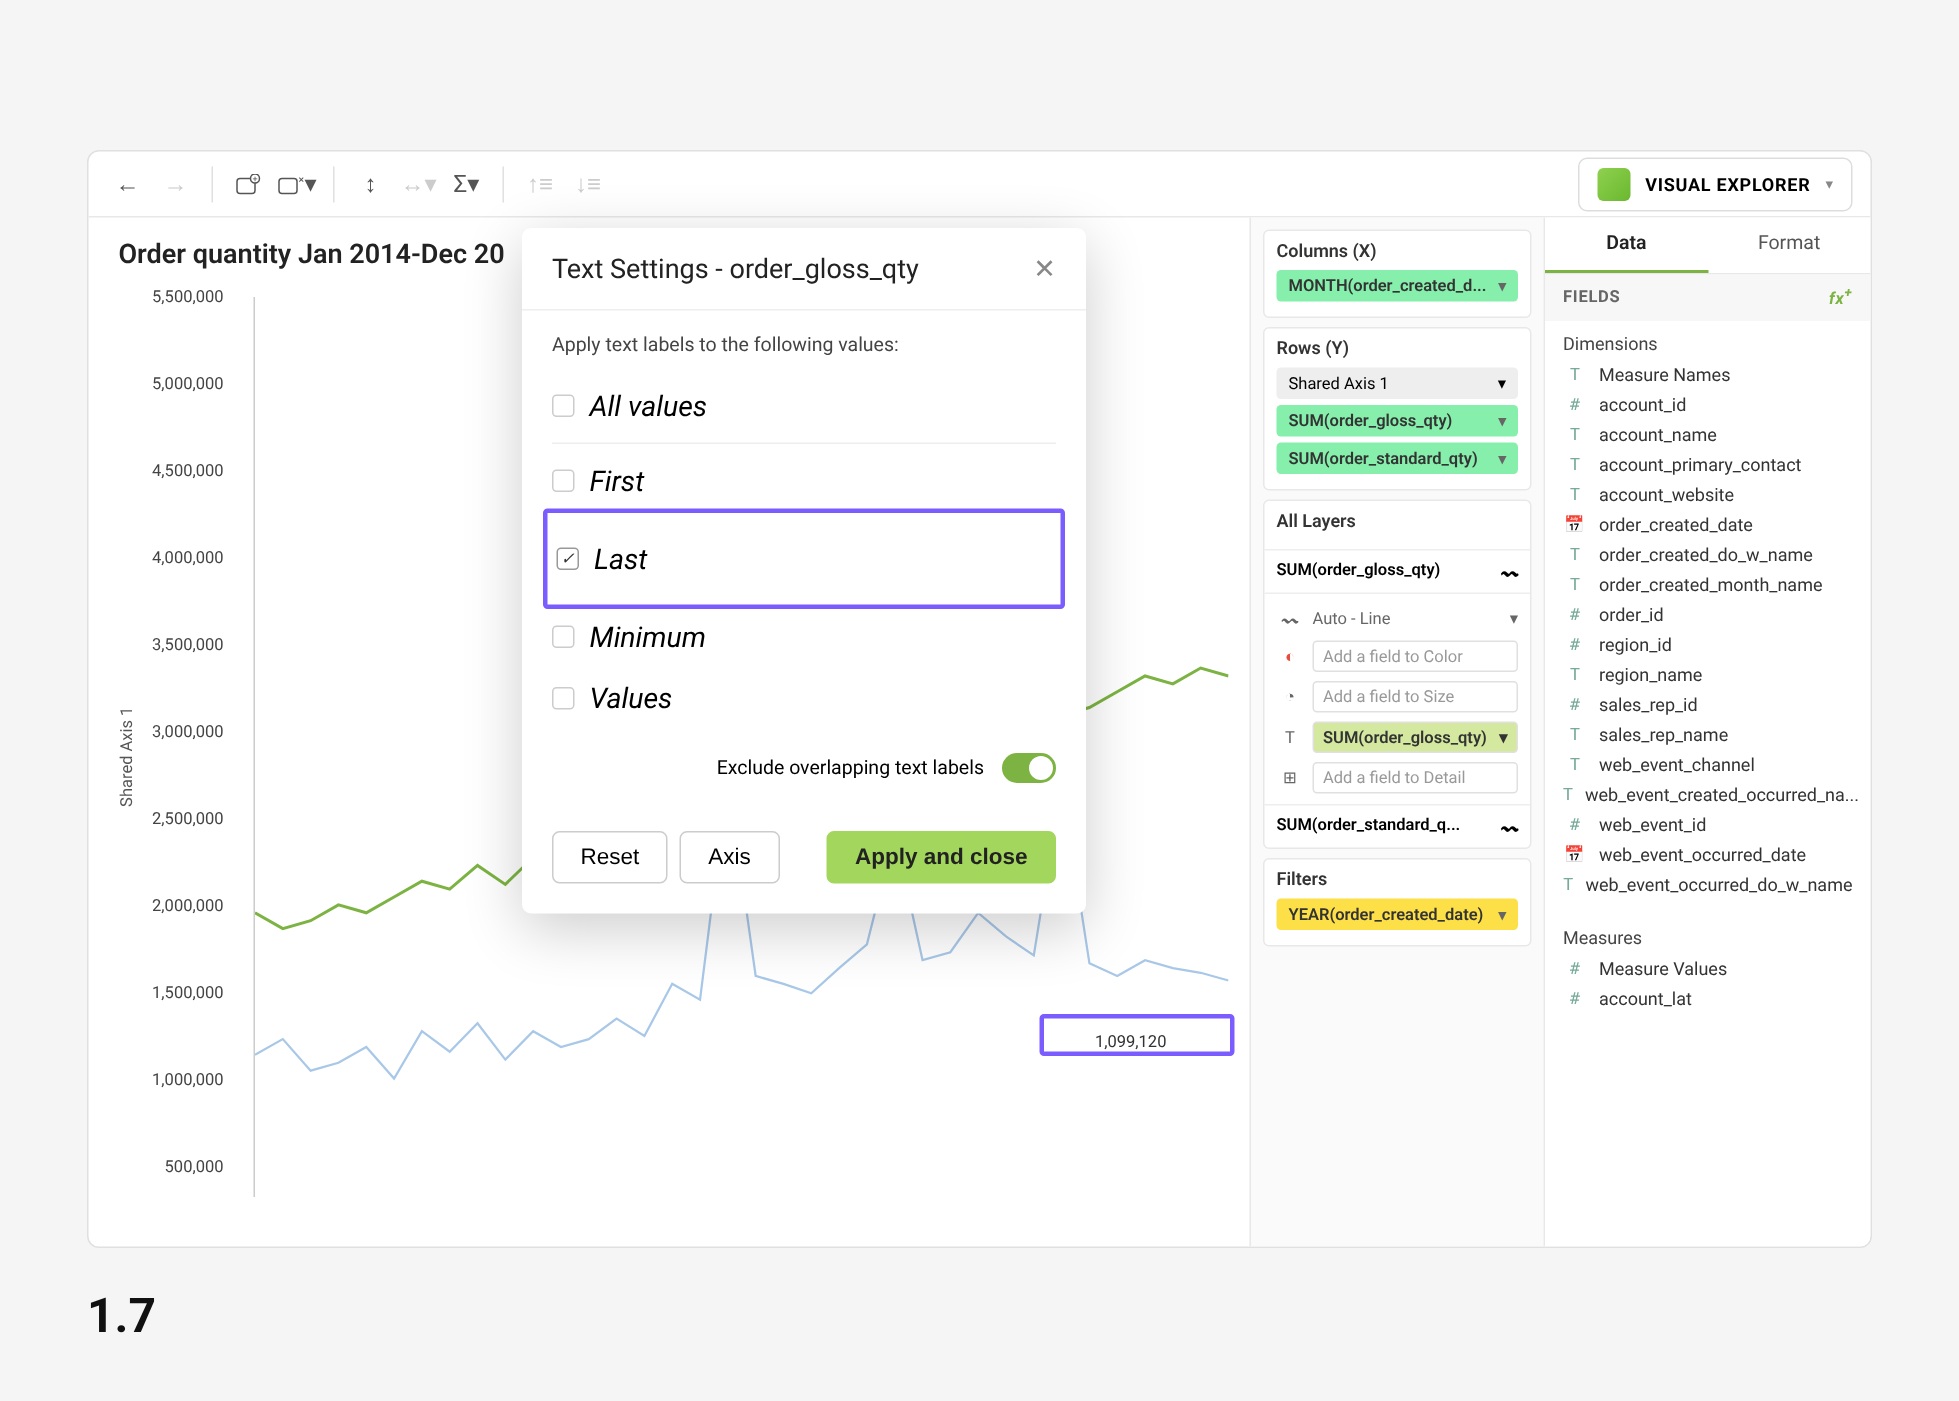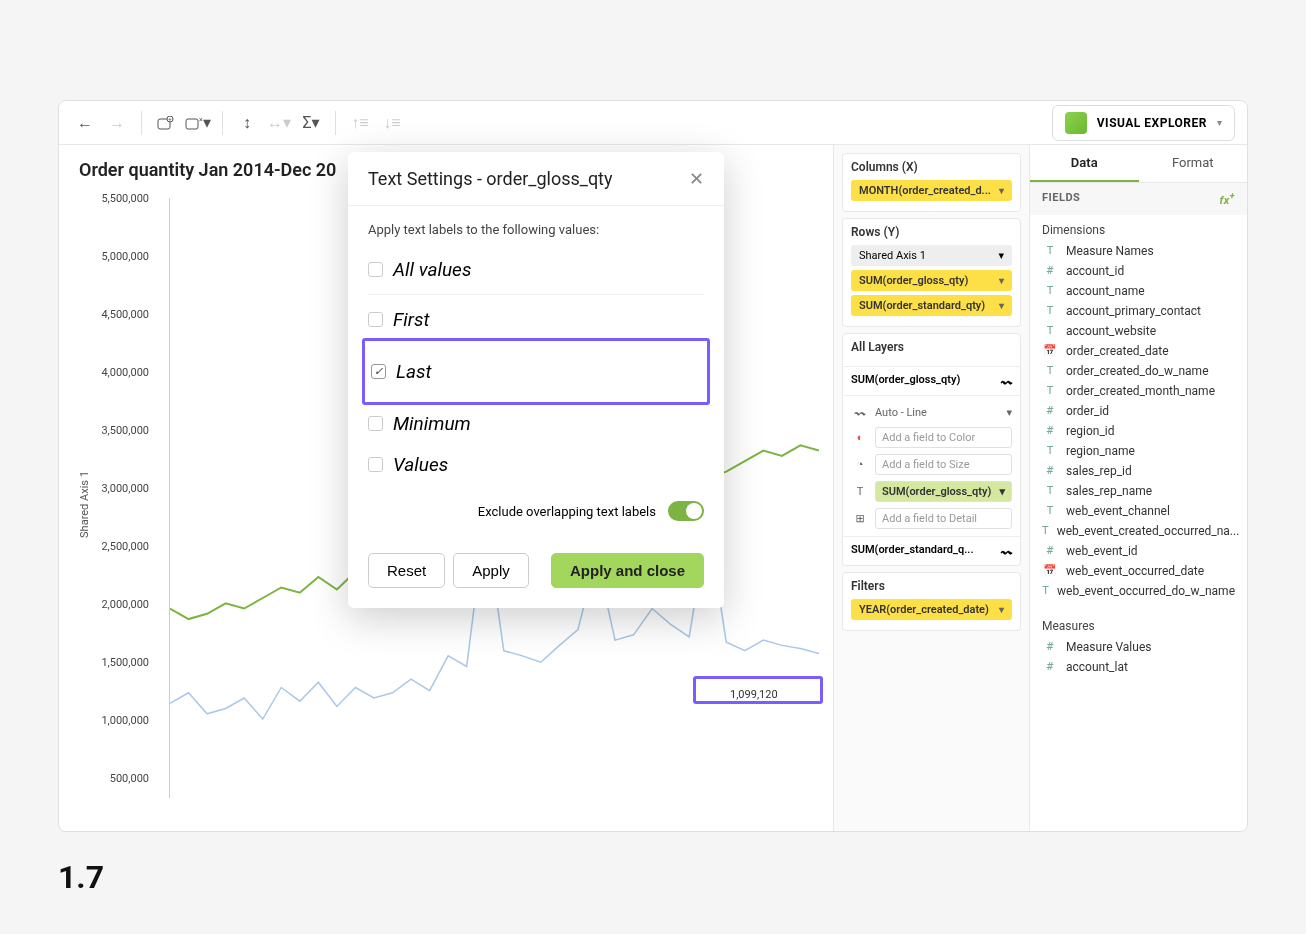--- a/index.html
+++ b/index.html
@@ -18,21 +18,21 @@
 .y-ticks { position: absolute; left: 0; top: 0; width: 80px; height: 600px; }
 .y-tick { position: absolute; right: 10px; font-size: 11px; color: #444; transform: translateY(-50%); }
 .y-axis-label { position: absolute; left: -28px; top: 50%; transform: rotate(-90deg); font-size: 11px; color: #555; transform-origin: center; }
 .plot { position: absolute; left: 90px; top: 10px; width: 650px; height: 600px; border-left: 1px solid #ccc; }
 svg.lines { position: absolute; left: 0; top: 0; width: 100%; height: 100%; }
 .data-label { position: absolute; font-size: 11px; color: #333; }
 .highlight-box { position: absolute; border: 3px solid #7b5cff; border-radius: 3px; }
 .right-panel { width: 196px; border-left: 1px solid #e8e8e8; background: #fafafa; padding: 8px; display: flex; flex-direction: column; gap: 6px; font-size: 12px; overflow-y: auto; }
 .panel-section { background: #fff; border: 1px solid #e8e8e8; border-radius: 4px; padding: 6px 8px; }
 .panel-header { font-size: 12px; font-weight: 600; color: #333; margin-bottom: 6px; }
-.pill { background: #fde047; border-radius: 3px; padding: 4px 8px; font-size: 11px; font-weight: 600; color: #333; display: flex; align-items: center; justify-content: space-between; margin-bottom: 4px; }
+.pill { background: #86efac; border-radius: 3px; padding: 4px 8px; font-size: 11px; font-weight: 600; color: #333; display: flex; align-items: center; justify-content: space-between; margin-bottom: 4px; }
 .pill .caret { color: #666; font-size: 10px; }
 .shared-axis { background: #eee; padding: 4px 8px; font-size: 11px; border-radius: 3px; margin-bottom: 4px; display:flex; justify-content:space-between; }
 .layer-row { display: flex; align-items: center; gap: 6px; padding: 3px 0; font-size: 11px; color: #666; }
 .layer-icon { width: 18px; height: 18px; display:flex; align-items:center; justify-content:center; }
 .layer-field { flex: 1; border: 1px solid #e0e0e0; border-radius: 3px; padding: 3px 6px; color: #999; font-size: 11px; }
 .layer-field.filled { color: #333; background: #d4e89f; font-weight:600; display:flex; justify-content:space-between; }
 .far-panel { width: 218px; border-left: 1px solid #e8e8e8; background: #fff; font-size: 12px; display: flex; flex-direction: column; }
 .tabs { display: flex; border-bottom: 1px solid #e8e8e8; }
 .tab { flex: 1; text-align: center; padding: 10px 0; font-size: 13px; cursor: pointer; color: #555; }
 .tab.active { border-bottom: 2px solid #7cb342; color: #222; font-weight: 600; }
@@ -323,19 +323,19 @@
         <span>Values</span>
       </div>
     <div class="toggle-row">
       <span>Exclude overlapping text labels</span>
       <div class="toggle"></div>
     </div>
   </div>
   <div class="modal-ft">
     <div style="display:flex;gap:8px">
       <button class="btn">Reset</button>
-      <button class="btn">Apply</button>
+      <button class="btn">Axis</button>
     </div>
     <button class="btn primary">Apply and close</button>
   </div>
 </div>
 
 <div class="footer-num">1.7</div>
 
 </body></html>

